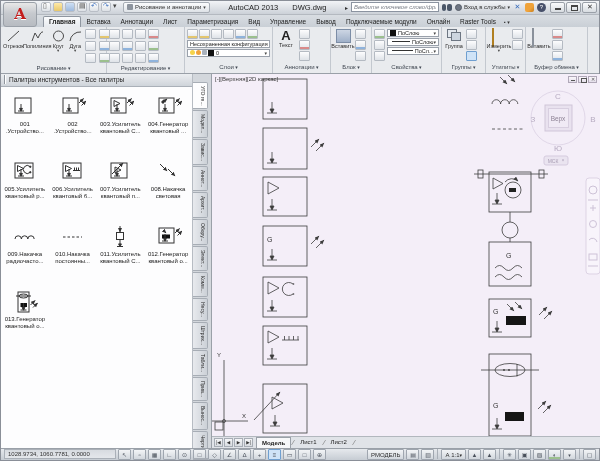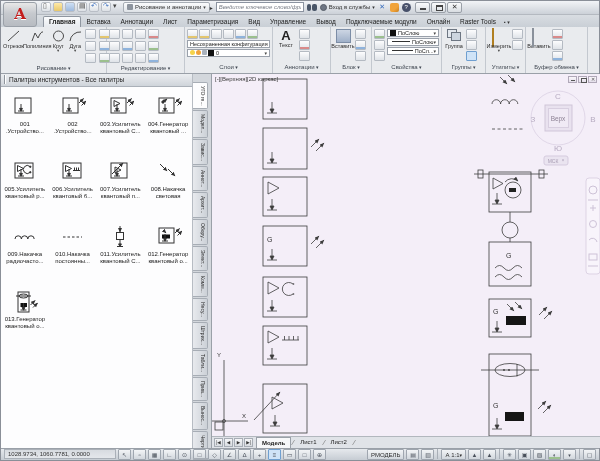--- a/index.html
+++ b/index.html
@@ -225,20 +225,24 @@
       <span class="qbtn q-plot"></span>
       <span class="qbtn q-undo"></span>
       <span class="qbtn q-redo"></span>
       <span class="qbtn q-drop"></span>
     </div>
     <div class="workspace">
       <span class="ws-ic"></span>
       <span>Рисование и аннотации</span>
       <span class="arr"></span>
     </div>
+    <div class="wtitle">
+      <span>AutoCAD 2013</span>
+      <span class="doc">DWG.dwg</span>
+    </div>
     <div class="infocenter">
       <span class="ic-pin"></span>
       <input class="ic-search" placeholder="Введите ключевое слово/фразу" style="">
       <span class="binoc">
           <i></i>
           <i></i>
         </span>
       <span class="person">
         <span class="head"></span>
         <span>Вход в службы</span>

